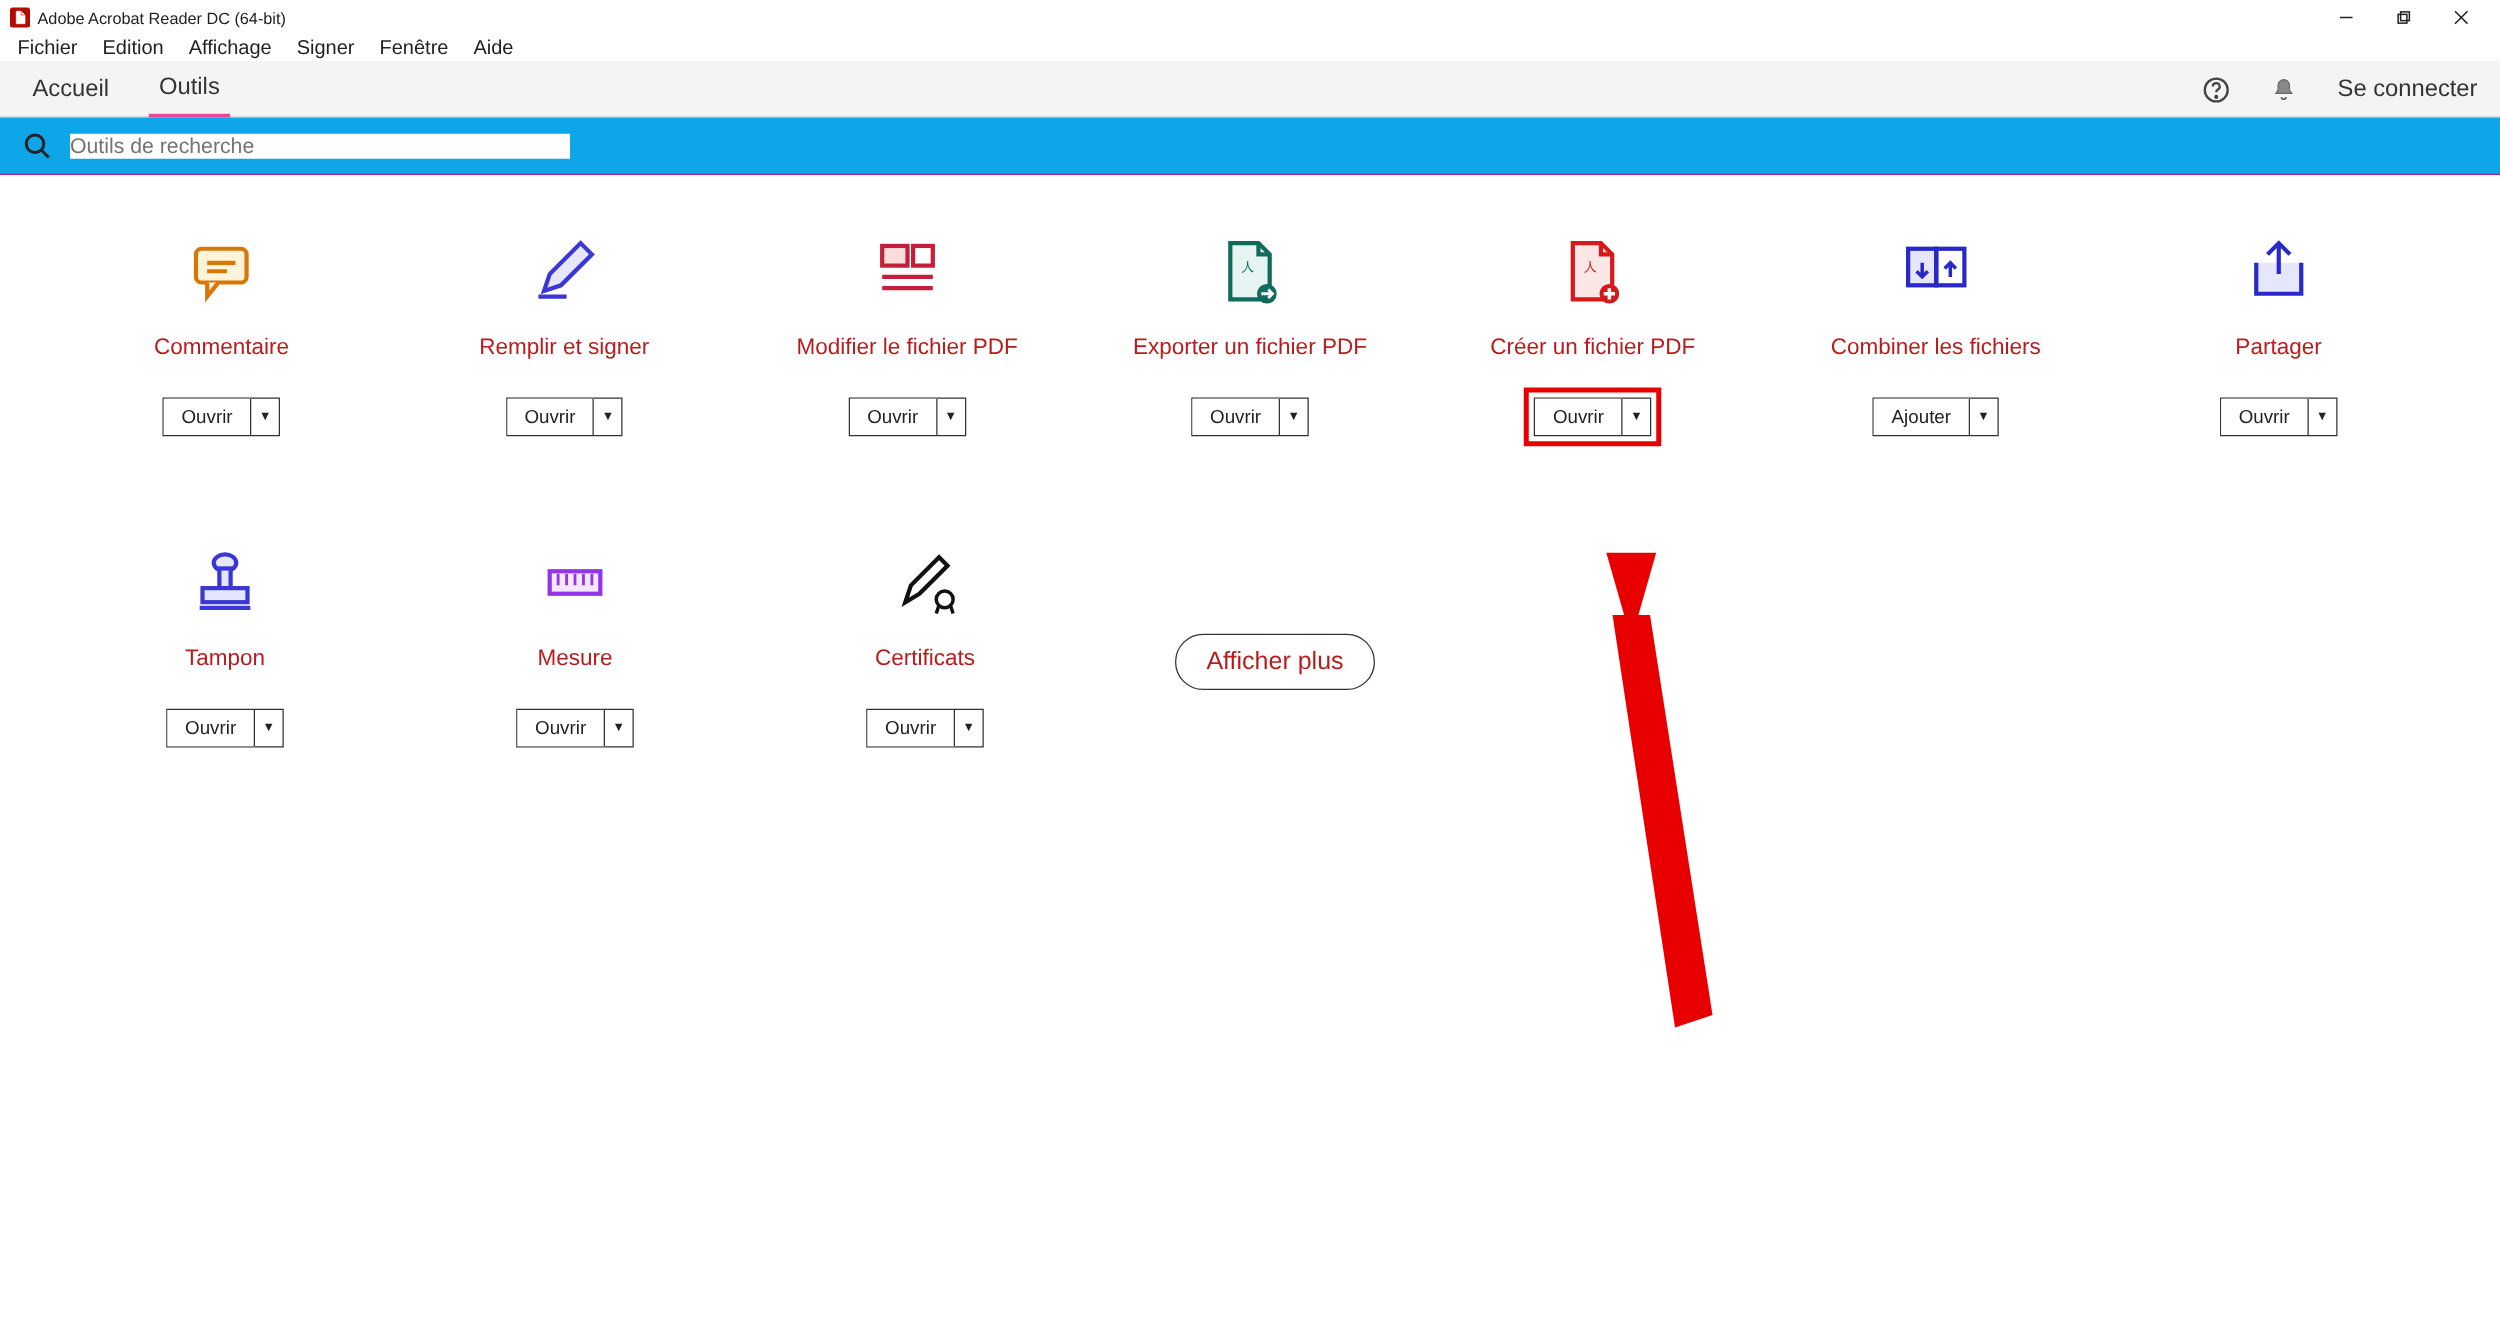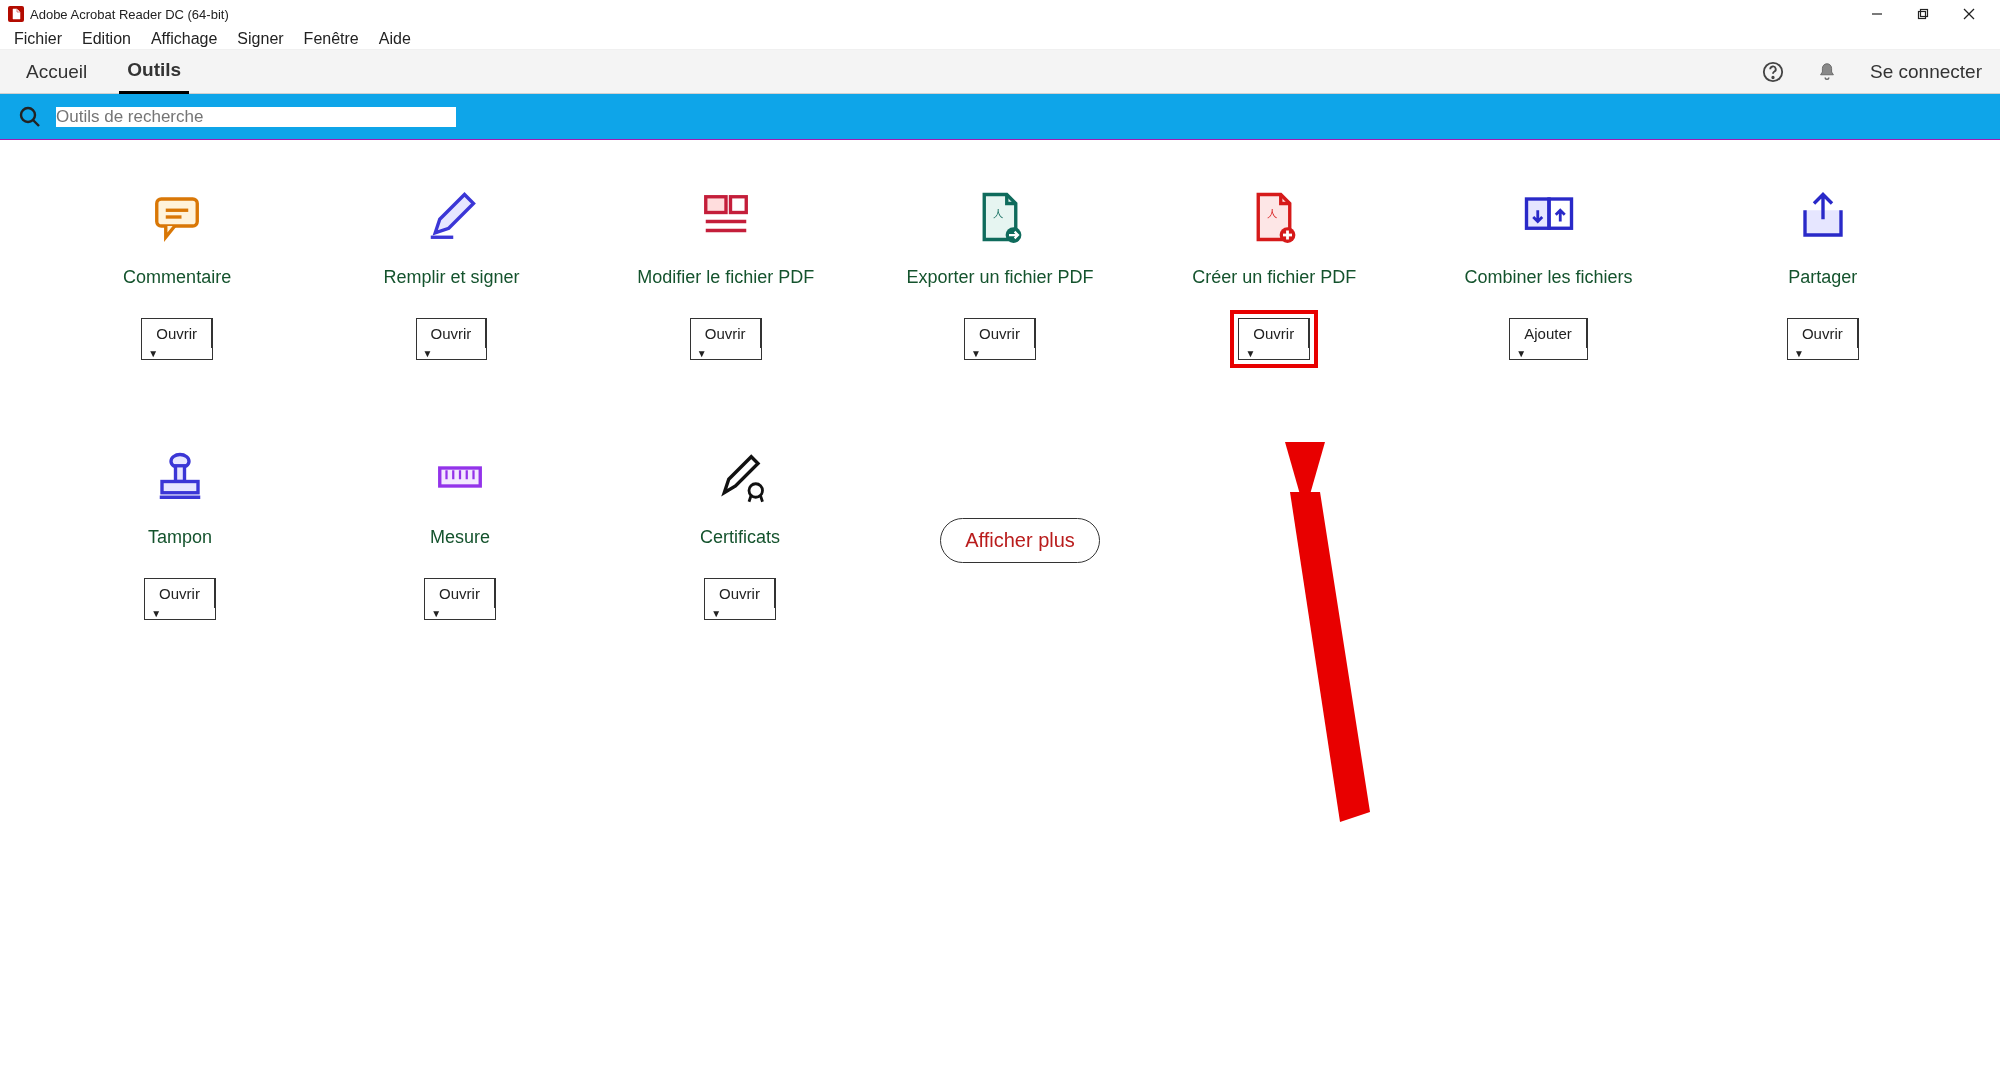--- a/index.html
+++ b/index.html
@@ -10,38 +10,38 @@
   .titlebar .app-icon svg { width: 12px; height: 12px; }
   .titlebar .title { font-size: 13px; color: #222; }
   .titlebar .spacer { flex: 1; }
   .titlebar .winbtn { width: 46px; height: 28px; display: flex; align-items: center; justify-content: center; color: #222; font-size: 14px; }
   
   .menubar { display: flex; align-items: center; height: 22px; padding: 0 4px; background: #fff; border-bottom: 1px solid #f0f0f0; font-size: 16px; }
   .menubar .menu-item { padding: 2px 10px; color: #222; }
   
   .tabbar { display: flex; align-items: center; height: 44px; padding: 0 18px; background: #f4f4f4; border-bottom: 1px solid #d0d0d0; }
   .tabbar .tab { padding: 10px 8px; margin-right: 24px; font-size: 19px; color: #333; }
-  .tabbar .tab.active { border-bottom: 3px solid #000000; font-weight: 700; }
+  .tabbar .tab.active { border-bottom: 3px solid #ec4899; font-weight: 400; }
   .tabbar .spacer { flex: 1; }
   .tabbar .cta { background: #1473e6; color: #fff; border-radius: 4px; padding: 10px 20px; font-size: 17px; font-weight: 600; }
   .tabbar .icon-btn { width: 34px; height: 34px; margin-left: 20px; display: flex; align-items: center; justify-content: center; color: #444; }
   .tabbar .icon-btn svg { width: 22px; height: 22px; }
   .tabbar .signin { margin-left: 26px; font-size: 19px; color: #333; }
   
   .searchrow { display: flex; align-items: center; height: 46px; padding: 0 18px; border-bottom: 1px solid #a21caf; background: #0ea5e9; }
   .searchrow .search-icon { width: 24px; height: 24px; margin-right: 14px; color: #222; }
   .searchrow input { border: none; outline: none; font-size: 17px; color: #555; width: 400px; }
   
   .toolsarea { padding: 50px 40px; position: relative; }
   .row { display: flex; justify-content: flex-start; gap: 80px; margin-bottom: 90px; padding: 0 40px; }
   .tool { width: 200px; display: flex; flex-direction: column; align-items: center; }
   .tool .ticon { width: 60px; height: 54px; display: flex; align-items: center; justify-content: center; margin-bottom: 12px; }
   .tool .ticon svg { width: 54px; height: 54px; }
-  .tool .tlabel { font-size: 18px; color: #14532d; text-align: center; min-height: 44px; display: flex; align-items: center; justify-content: center; line-height: 1.2; }
-  .tool .actiongroup { margin-top: 18px; display: flex; border: 1px solid #333; flex-direction: column; }
+  .tool .tlabel { font-size: 18px; color: #b91c1c; text-align: center; min-height: 44px; display: flex; align-items: center; justify-content: center; line-height: 1.2; }
+  .tool .actiongroup { margin-top: 18px; display: flex; border: 1px solid #333; }
   .tool .actiongroup.highlighted { outline: 4px solid #e80000; outline-offset: 4px; }
   .tool .actionbtn { padding: 6px 14px; font-size: 15px; color: #222; background: #fff; border-right: 1px solid #333; }
   .tool .actioncaret { width: 22px; display: flex; align-items: center; justify-content: center; color: #222; font-size: 10px; }
   .showmore-btn { border: 1px solid #333; border-radius: 999px; padding: 10px 24px; font-size: 20px; color: #b91c1c; background: #fff; display: inline-block; }
   .showmore-wrap { width: 200px; display: flex; align-items: center; justify-content: center; height: 180px; }
   
   .arrow-overlay { position: absolute; left: 1230px; top: 302px; pointer-events: none; }
 </style>
 </head>
 <body>

